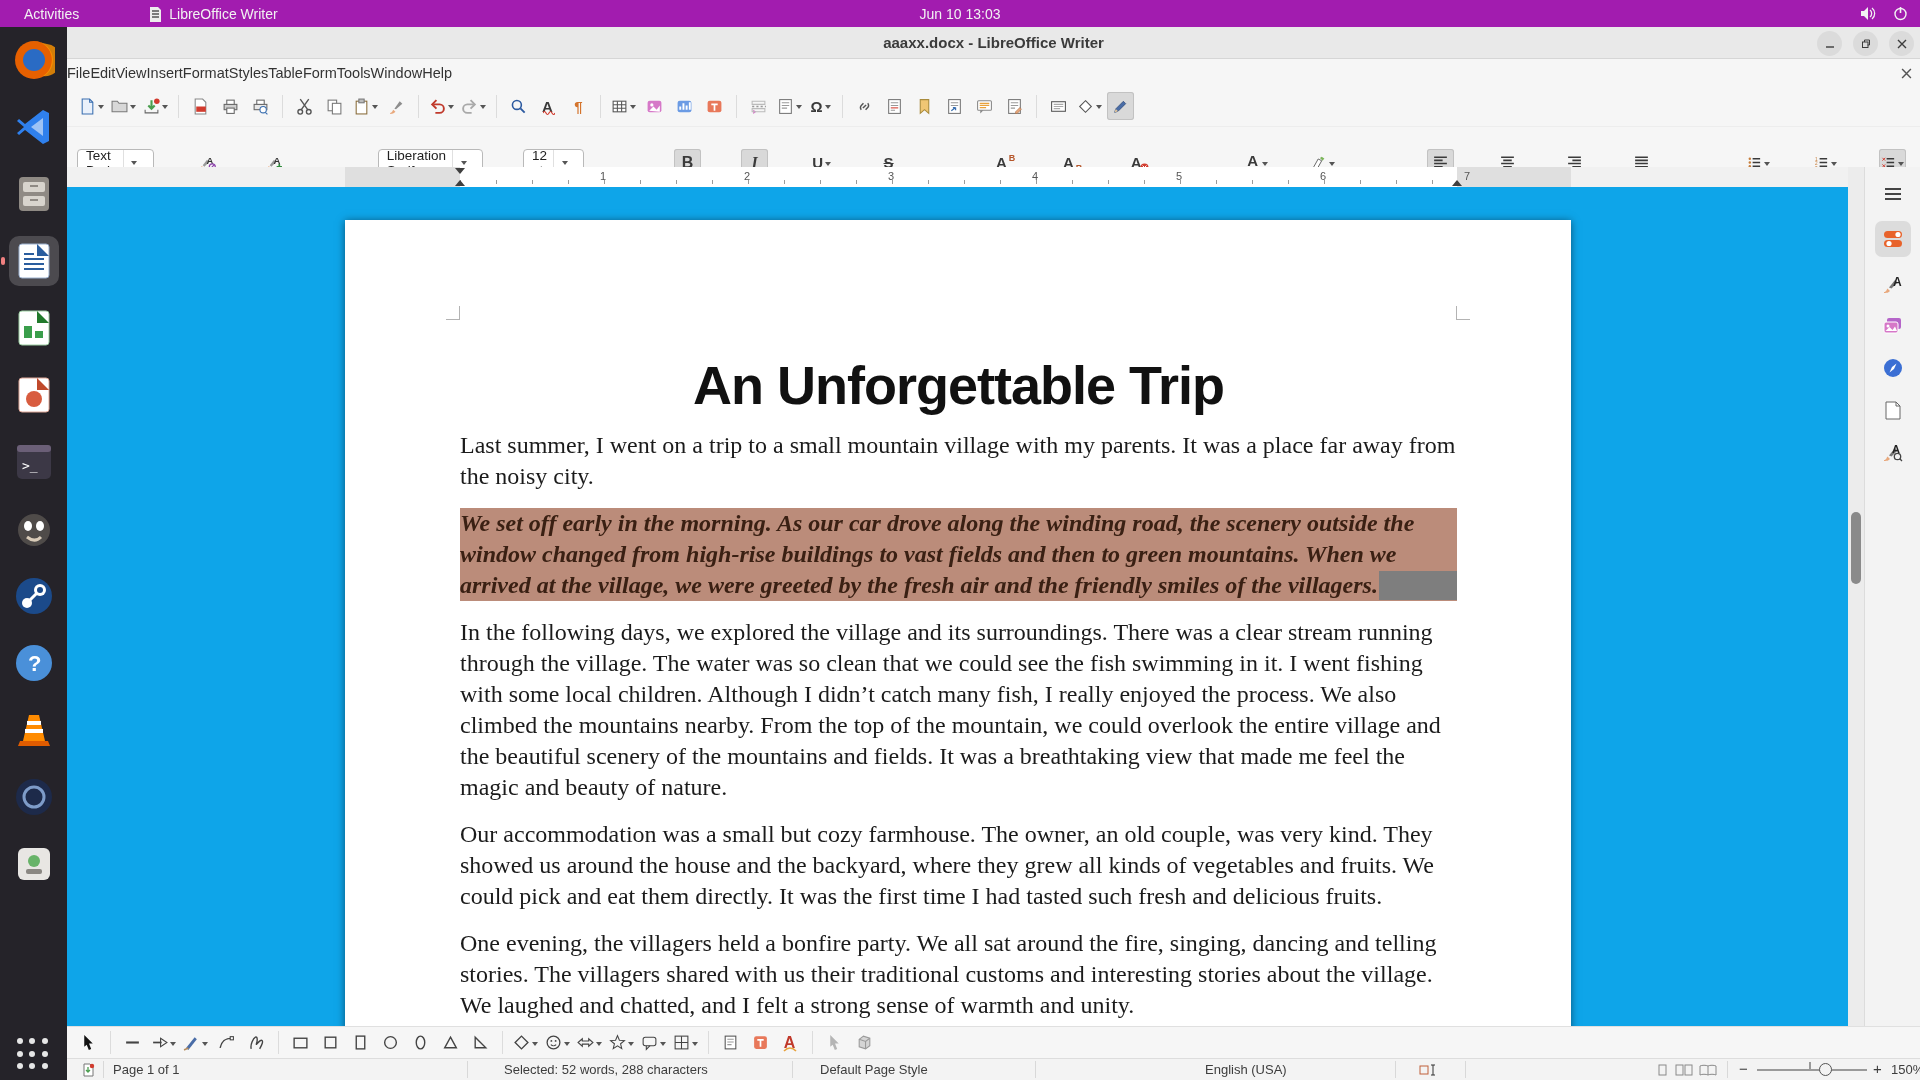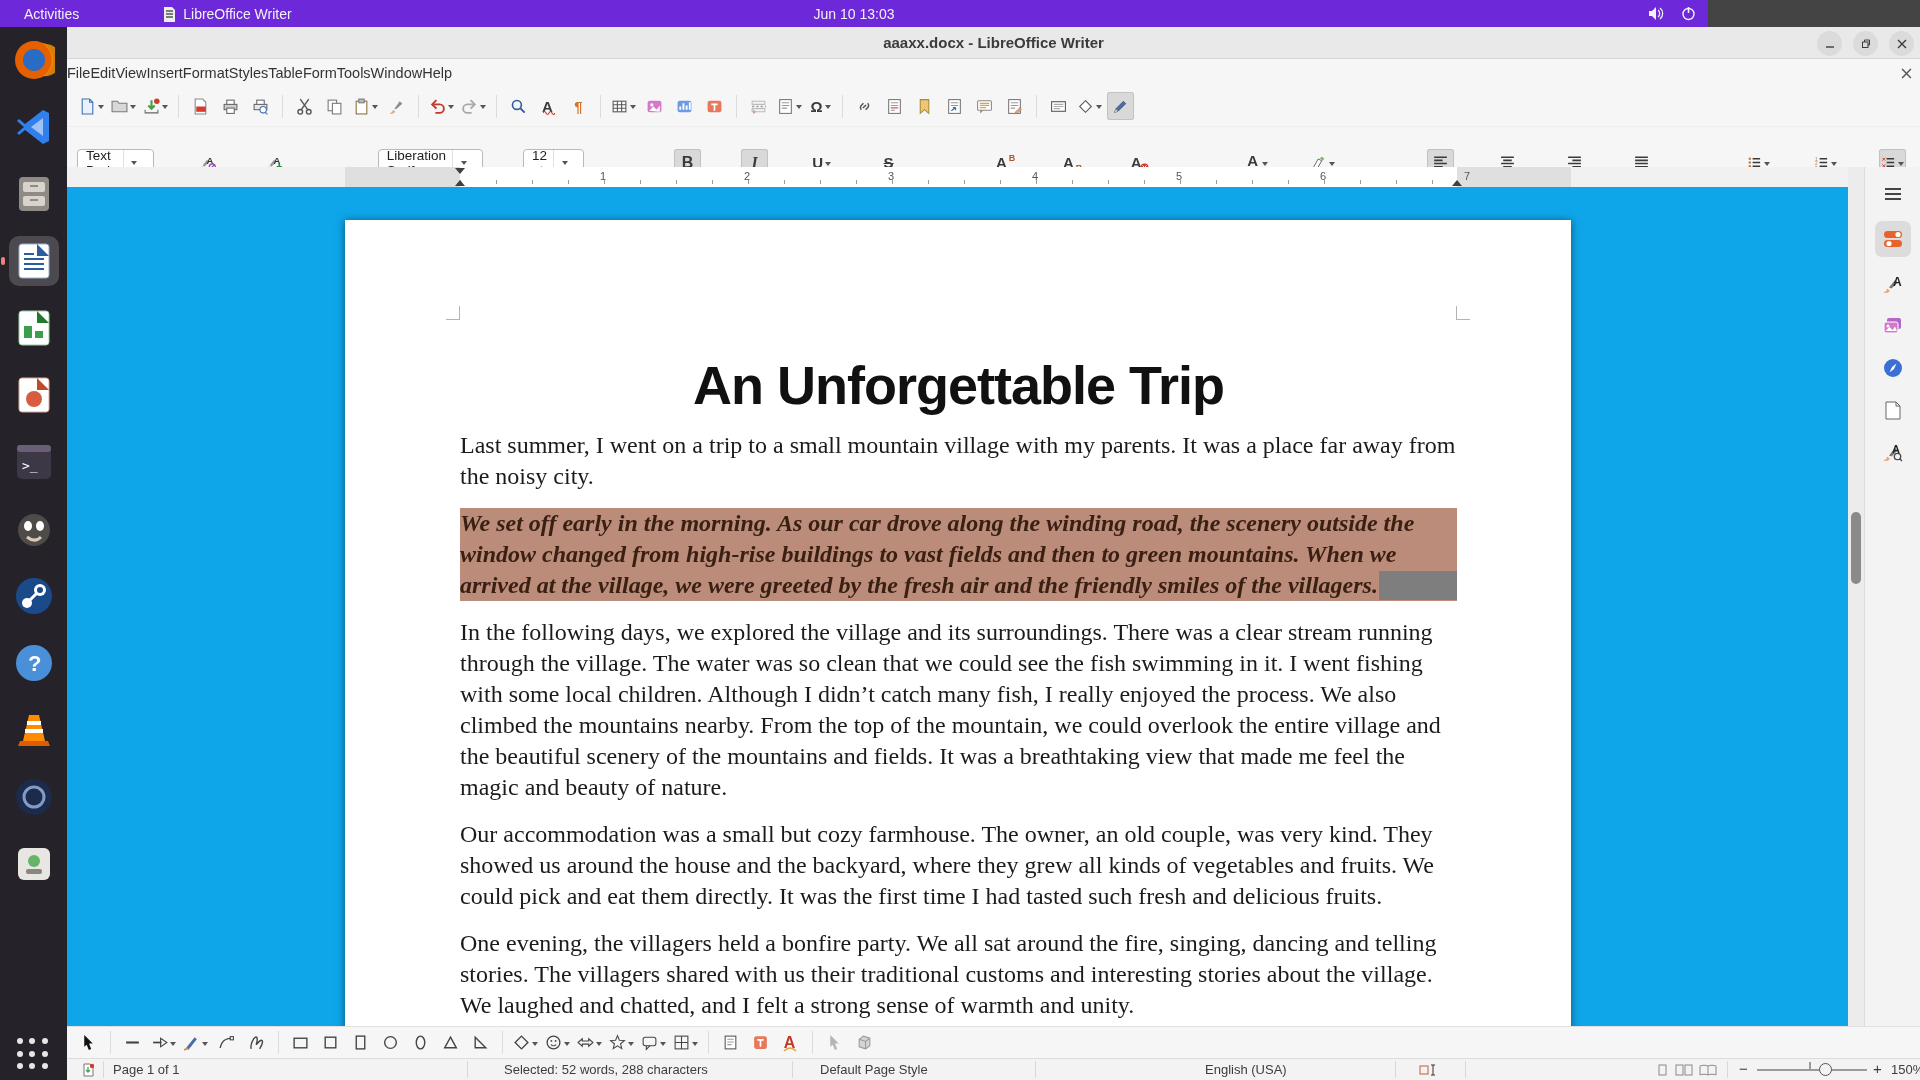--- a/index.html
+++ b/index.html
@@ -1,21 +1,21 @@
 <!DOCTYPE html>
 <html><head>
 <meta charset="utf-8">
 <style>
   * { margin:0; padding:0; box-sizing:border-box; }
   html,body { width:1920px; height:1080px; overflow:hidden; background:#444;
     font-family:"Liberation Sans", sans-serif; }
 
   
-  #topbar { position:absolute; left:0; top:0; width:1708px; height:27px; background:#6d28d9;
-    color:#f2f2f2; font-size:14px; display:flex; align-items:center;gap:14px; }
+  #topbar { position:absolute; left:0; top:0; width:1920px; height:27px; background:#a21caf;
+    color:#f2f2f2; font-size:14px; display:flex; align-items:center; }
   #topbar .activities { margin-left:14px; padding:0 10px; }
   #topbar .appind { display:flex; align-items:flex-end; gap:7px; margin-left:60px; }
   #topbar .clock { position:absolute; left:50%; transform:translateX(-50%); }
   #topbar .sysicons { position:absolute; right:12px; display:flex; gap:16px; align-items:center; }
 
   
   #dock { position:absolute; left:0; top:27px; width:67px; height:1053px; background:#252329;
     display:flex; flex-direction:column; align-items:center; padding-top:8px; }
   .dk { width:50px; height:50px; border-radius:10px; display:flex; align-items:center;
     justify-content:center; margin-bottom:17px; position:relative; }

